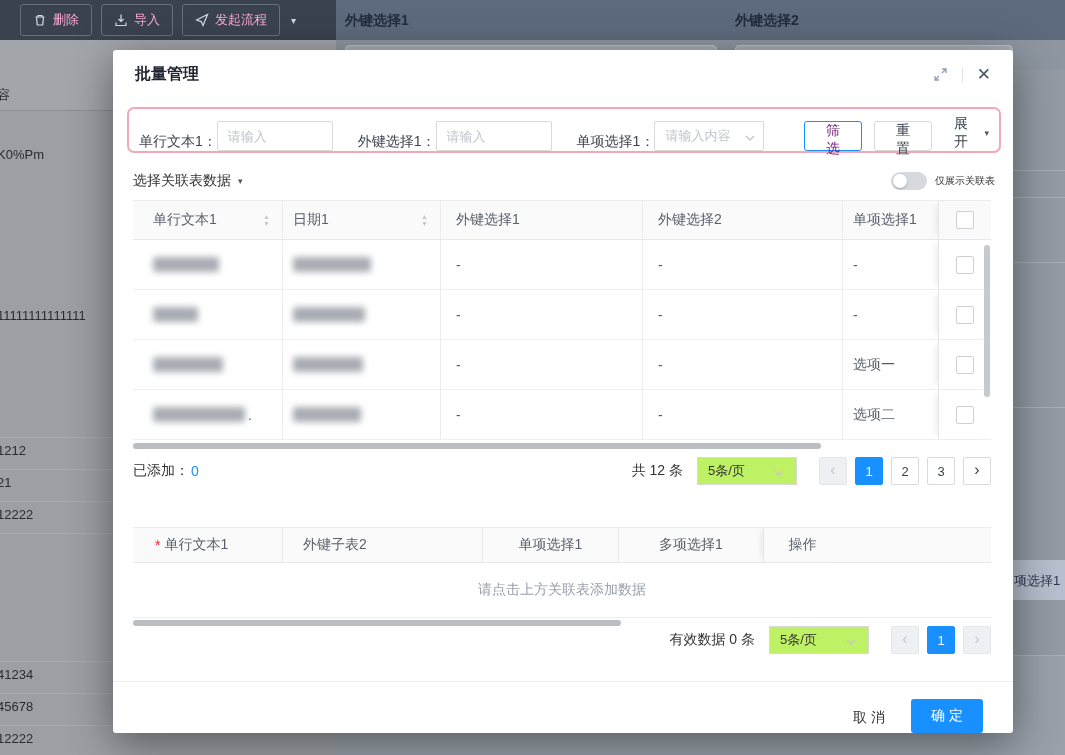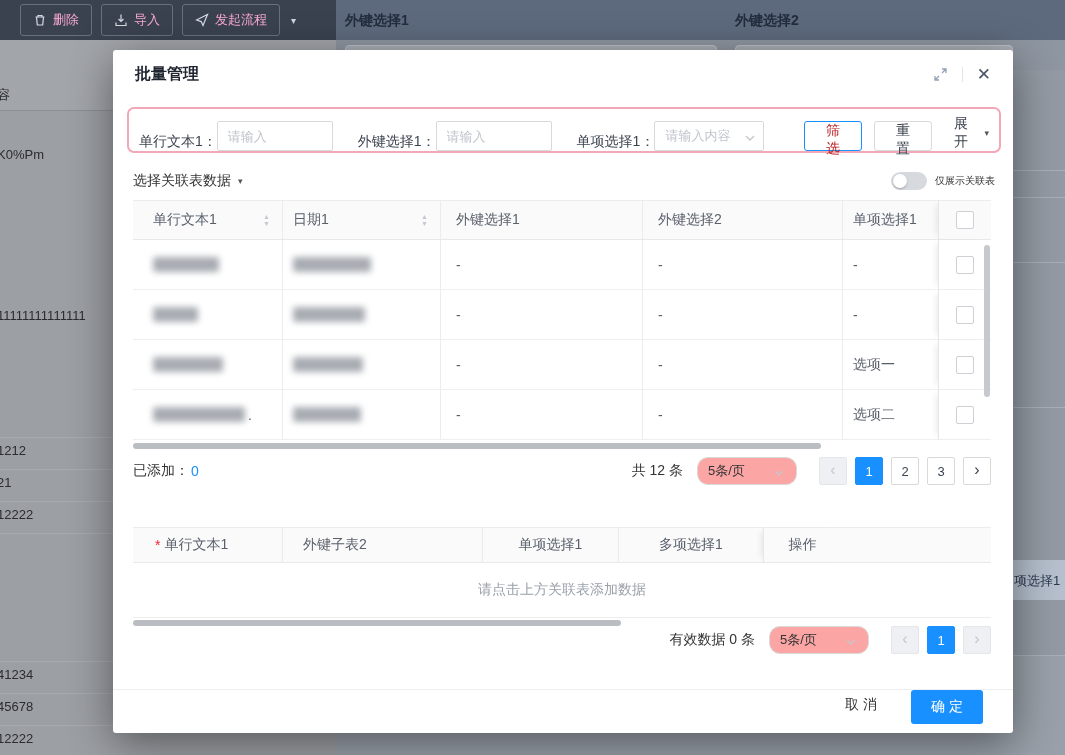--- a/index.html
+++ b/index.html
@@ -47,21 +47,21 @@
   .f-label{font-size:14px;color:#3d4350;white-space:nowrap;}
   .ml15{margin-left:25px;}
   .f-input{width:116px;height:30px;border:1px solid #d9d9d9;border-radius:2px;padding:0 10px;
     font-size:13px;color:#333;box-sizing:border-box;outline:none;background:#fff;}
   .f-input::placeholder{color:#c0c4cc;}
   .f-select{width:116px;height:30px;border:1px solid #d9d9d9;border-radius:2px;display:flex;
     align-items:center;justify-content:space-between;padding:0 8px 0 10px;box-sizing:border-box;
     background:#fff;cursor:pointer;}
   .f-select .ph{font-size:13px;color:#c0c4cc;white-space:nowrap;}
   .f-btn{height:30px;padding:0 15px;border-radius:3px;font-size:14px;background:#fff;cursor:pointer;}
-  .f-btn-primary{margin-left:40px;border:1px solid #1890ff;color:#b91c1c;}
+  .f-btn-primary{margin-left:40px;border:1px solid #1890ff;color:#701a75;}
   .f-btn-default{margin-left:12px;border:1px solid #d9d9d9;color:#3d4350;}
   .f-expand{margin-left:22px;display:flex;align-items:center;gap:5px;font-size:14px;color:#3d4350;cursor:pointer;}
   .caret-down{font-size:9px;color:#555;line-height:1;}
 
   .m-subbar{position:absolute;top:120px;left:20px;right:18px;height:22px;display:flex;align-items:center;}
   .sb-title{font-size:14px;color:#333;display:flex;gap:7px;align-items:center;cursor:pointer;}
   .sb-right{margin-left:auto;display:flex;align-items:center;gap:8px;}
   .toggle{width:36px;height:18px;border-radius:9px;background:#d6d9de;position:relative;cursor:pointer;}
   .toggle-knob{position:absolute;left:2px;top:2px;width:14px;height:14px;border-radius:50%;background:#fff;
     box-shadow:0 1px 2px rgba(0,0,0,.25);}
@@ -89,23 +89,23 @@
   .vscroll{position:absolute;right:1px;top:45px;width:6px;height:152px;background:#c6c9ce;border-radius:3px;}
   .hscroll1{position:absolute;top:393px;left:20px;width:688px;height:6px;background:#babdc2;border-radius:3px;}
 
   .m-addedrow{position:absolute;top:406px;left:20px;right:22px;height:30px;display:flex;align-items:center;}
   .added{font-size:14px;color:#333;}
   .added-num{font-size:14px;color:#1890ff;margin-left:2px;}
 
   .pg{display:flex;align-items:center;}
   .pg.right{margin-left:auto;}
   .pg-total{font-size:14px;color:#333;margin-right:14px;white-space:nowrap;}
-  .pg-select{width:100px;height:28px;border:1px solid #d9d9d9;border-radius:11px;display:flex;align-items:center;
+  .pg-select{width:100px;height:28px;border:1px solid #d9d9d9;border-radius:0;display:flex;align-items:center;
     justify-content:space-between;padding:0 12px 0 10px;box-sizing:border-box;font-size:13px;color:#333;
-    background:#fca5a5;margin-right:14px;cursor:pointer;}
+    background:#bef264;margin-right:14px;cursor:pointer;}
   .pg-btn{min-width:28px;height:28px;border:1px solid #d9d9d9;border-radius:2px;background:#fff;display:flex;
     align-items:center;justify-content:center;font-size:13px;color:#3c4450;margin-left:8px;box-sizing:border-box;cursor:pointer;}
   .pg-btn:first-of-type{margin-left:0;}
   .pg-btn.active{background:#1890ff;border-color:#1890ff;color:#fff;}
   .pg-btn.disabled{background:#eef0f3;border-color:#e4e7ea;color:#c4c8ce;cursor:default;}
   .pg-arrow{font-size:16px;line-height:1;margin-top:-2px;}
 
   .m-table2{position:absolute;top:477px;left:20px;width:858px;}
   .t2-head{height:36px;background:#fafafa;border-top:1px solid #ececec;border-bottom:1px solid #e8e8e8;}
   .d1{width:150px;padding-left:22px;}
@@ -114,22 +114,22 @@
   .d4{width:136px;justify-content:center;padding:0;}
   .d5{width:144px;justify-content:center;padding:0;border-right:none;}
   .dfix{width:78px;border-left:1px solid #e6e6e6;border-right:none;justify-content:center;padding:0;
     box-shadow:-6px 0 6px -4px rgba(0,0,0,.08);background:#fafafa;}
   .req{color:#f5222d;margin-right:4px;}
   .t2-empty{height:54px;border-bottom:1px solid #ededed;display:flex;align-items:center;justify-content:center;
     font-size:14px;color:#9aa1ab;background:#fff;}
   .hscroll2{position:absolute;top:570px;left:20px;width:488px;height:6px;background:#babdc2;border-radius:3px;}
   .m-pg2row{position:absolute;top:576px;right:22px;height:28px;display:flex;align-items:center;}
 
-  .m-footer{position:absolute;left:0;right:0;bottom:0;height:44px;border-top:1px solid #eceef2;
-    display:flex;align-items:flex-start;justify-content:flex-end;padding-right:30px;gap:20px;box-sizing:border-box;}
+  .m-footer{position:absolute;left:0;right:0;bottom:0;height:52px;border-top:1px solid #eceef2;
+    display:flex;align-items:flex-end;justify-content:flex-end;padding-right:30px;gap:12px;box-sizing:border-box;}
   .btn-cancel{font-size:14px;color:#333;background:none;border:none;padding:6px 14px;cursor:pointer;}
   .btn-confirm{width:72px;height:34px;background:#1890ff;color:#fff;border:none;border-radius:3px;
     font-size:14px;cursor:pointer;}
 </style>
 </head>
 <body>
 
 <div class="stage">
 
   <div class="bg-toolbar">

